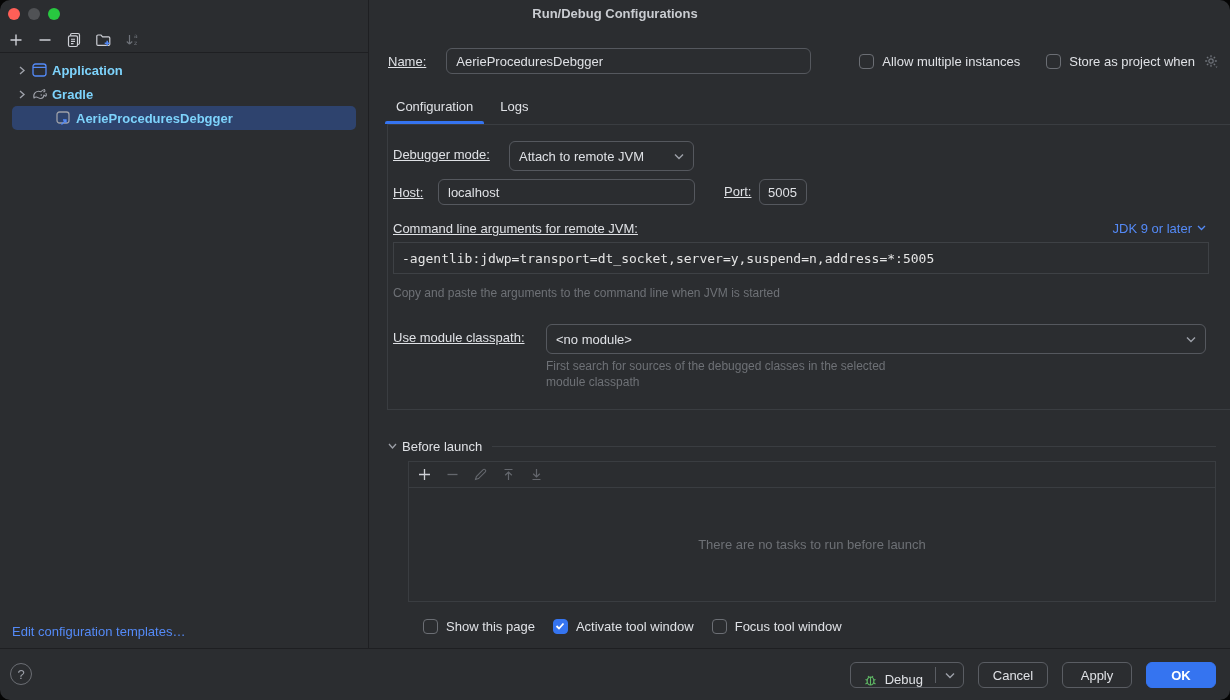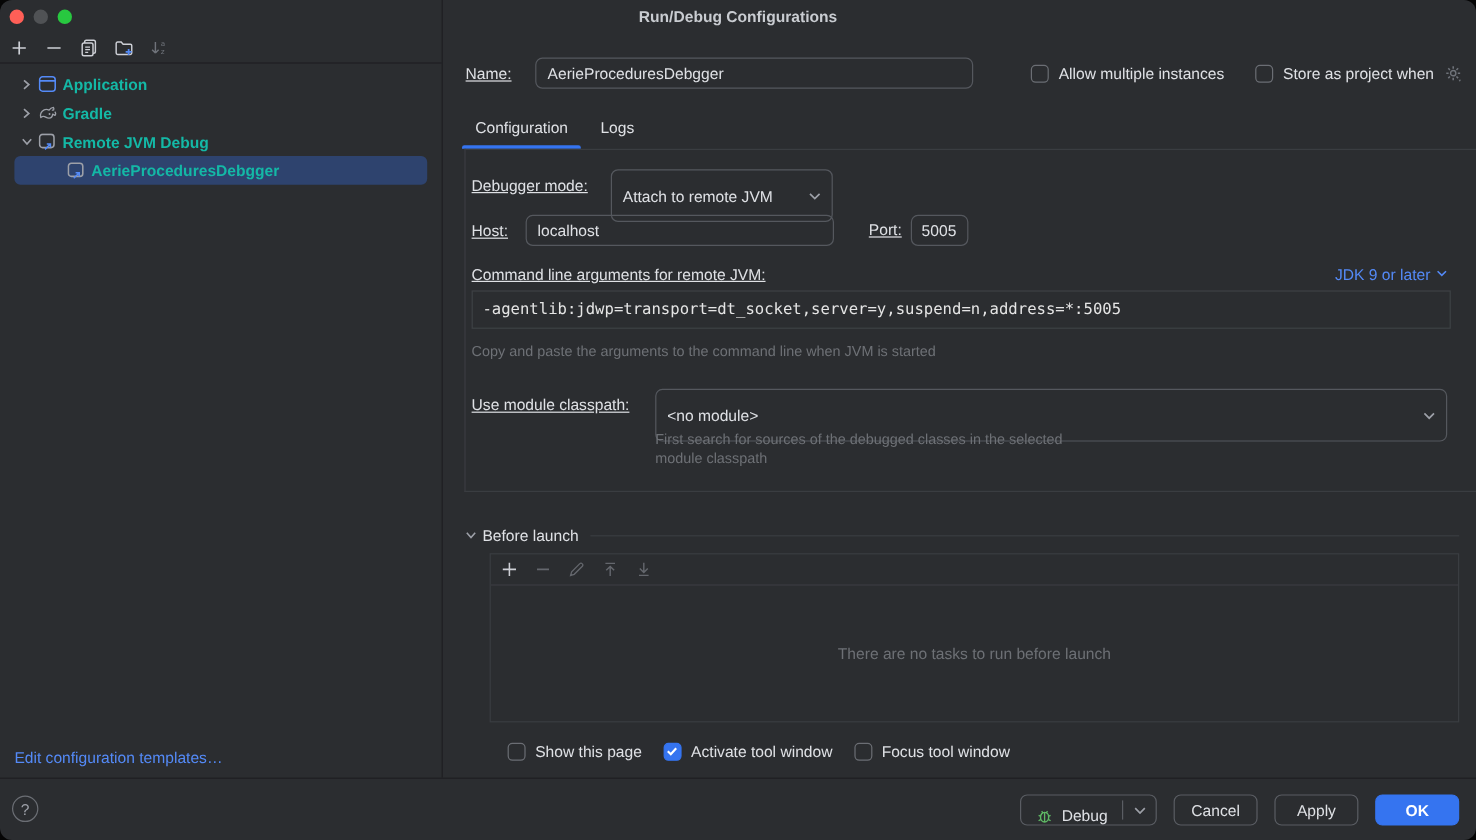--- a/index.html
+++ b/index.html
@@ -20,21 +20,21 @@
   .dlg-title{position:absolute;left:0;right:0;top:6px;text-align:center;
     font-weight:700;color:#c9ccd1;font-size:13px;}
   
   .vdiv{position:absolute;left:368px;top:0;width:1px;height:648px;background:#1e1f22;}
   .sidebar{position:absolute;left:0;top:28px;width:368px;height:620px;}
   .side-toolbar{height:25px;border-bottom:1px solid #1e1f22;display:flex;align-items:center;
     padding-left:7px;gap:11px;}
   .tbicon{width:18px;height:18px;display:flex;align-items:center;justify-content:center;cursor:default;}
   .tree{padding-top:5px;}
   .trow{height:24px;display:flex;align-items:center;margin:0 12px;border-radius:5px;
-    font-weight:600;color:#14b8a6;}
+    font-weight:600;color:#7dd3fc;}
   .trow .chev{width:20px;display:flex;justify-content:center;align-items:center;flex:none;}
   .trow .ticon{width:17px;display:flex;align-items:center;flex:none;}
   .trow .tlabel{margin-left:3px;white-space:nowrap;}
   .trow.child{padding-left:44px;}
   .trow.selected{background:#2e436e;}
   .edit-link{position:absolute;left:12px;bottom:9px;color:#548af7;cursor:pointer;}
   
   .content{position:absolute;left:369px;top:28px;right:0;bottom:52px;}
   .row{position:absolute;display:flex;align-items:center;}
   .name-row{left:19px;right:10px;top:20px;height:26px;}
@@ -51,21 +51,21 @@
   
   .tabs{position:absolute;left:27px;top:62px;height:34px;display:flex;gap:27px;}
   .tab{position:relative;padding-top:9px;color:#dfe1e5;cursor:pointer;}
   .tab .underline{position:absolute;left:-11px;right:-11px;bottom:0;height:3px;
     background:#3574f0;border-radius:2px 2px 0 0;}
   
   .cfg-panel{position:absolute;left:18px;top:96px;right:0;height:286px;
     border:1px solid #3a3d41;border-right:none;}
   .cfg-panel .row{left:5px;}
   .r-debugger{top:16px;height:26px;}
-  .select{height:44px;border:1px solid #55585e;border-radius:6px;display:flex;
+  .select{height:30px;border:1px solid #55585e;border-radius:6px;display:flex;
     align-items:center;padding:0 9px;color:#dfe1e5;cursor:pointer;}
   .select .chevd{margin-left:auto;}
   .sel-mode{position:absolute;left:121px;width:185px;}
   .r-host{top:54px;height:26px;}
   .host-input{position:absolute;left:50px;width:257px;}
   .port-lbl{position:absolute;left:336px;}
   .port-input{position:absolute;left:371px;width:48px;padding:0 8px;}
   .r-cmdlbl{top:95px;height:16px;right:24px;}
   .jdk-link{margin-left:auto;color:#548af7;display:flex;align-items:center;gap:5px;cursor:pointer;}
   .codebox{position:absolute;left:5px;top:117px;width:816px;height:32px;
@@ -177,34 +177,20 @@
             </svg>
         </span>
         <span class="ticon">
           <svg width="16" height="14" fill="none">
             <path d="M13.6 6.2c1 .8 1 2.2.2 3l-1.9-1.1c-.2 1.9-1 3.3-3 3.4-2.4.1-3-1.5-4.6-1.5-.9 0-1.7.4-2.3 1 -.5-1.8-.2-3.9 1.2-5.3C4.7 4.2 7 3.9 8.9 4.8c.8-1.1 2.1-2 3.6-2.3.4.6.5 1.4.2 2.1-.5.2-1 .2-1.5.1" stroke="#9da0a8" stroke-width="1.1" stroke-linejoin="round"></path>
             <circle cx="9.3" cy="8" r=".8" fill="#9da0a8"></circle>
           </svg>
         </span>
         <span class="tlabel">Gradle</span>
       </div>
-      <div class="trow">
-        <span class="chev">
-          <svg width="9" height="8">
-              <path d="M1 2l3.5 4L8 2" stroke="#9da0a8" stroke-width="1.4" fill="none"></path>
-            </svg>
-        </span>
-        <span class="ticon">
-          <svg width="16" height="15" fill="none">
-              <rect x="1" y="1" width="12" height="11" rx="2.5" stroke="#9da0a8" stroke-width="1.3"></rect>
-              <path d="M5.5 13.5l4.5-4.5M10 12V9h-3" stroke="#548af7" stroke-width="1.3"></path>
-            </svg>
-        </span>
-        <span class="tlabel">Remote JVM Debug</span>
-      </div>
       <div class="trow child selected">
         <span class="ticon">
           <svg width="16" height="15" fill="none">
               <rect x="1" y="1" width="12" height="11" rx="2.5" stroke="#9da0a8" stroke-width="1.3"></rect>
               <path d="M5.5 13.5l4.5-4.5M10 12V9h-3" stroke="#548af7" stroke-width="1.3"></path>
             </svg>
         </span>
         <span class="tlabel">AerieProceduresDebgger</span>
       </div>
     </div>

